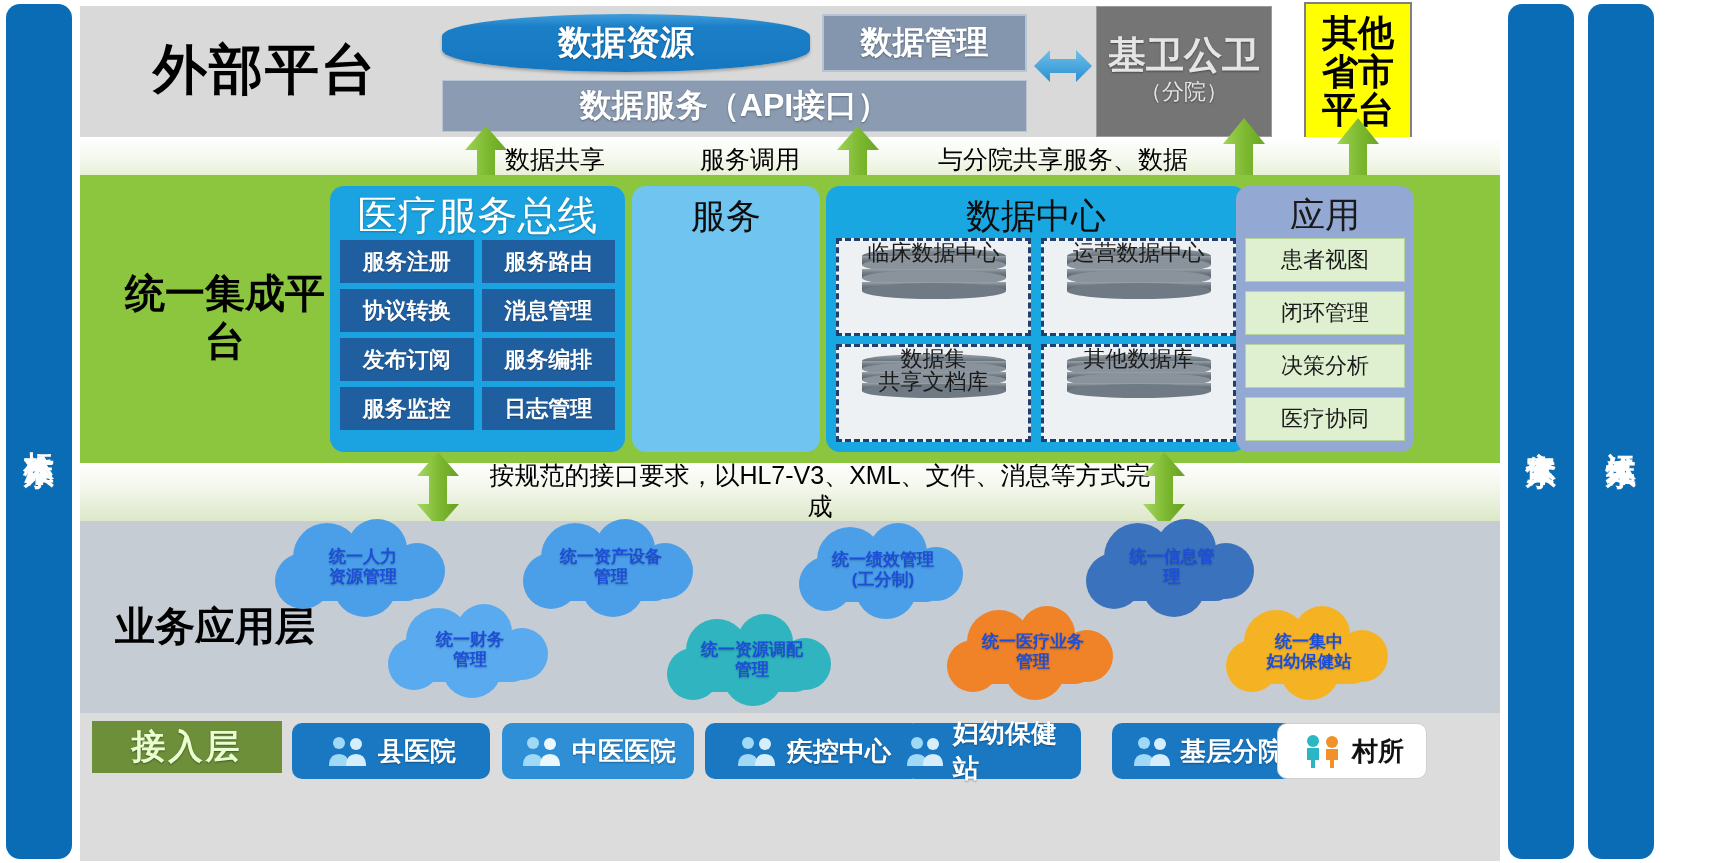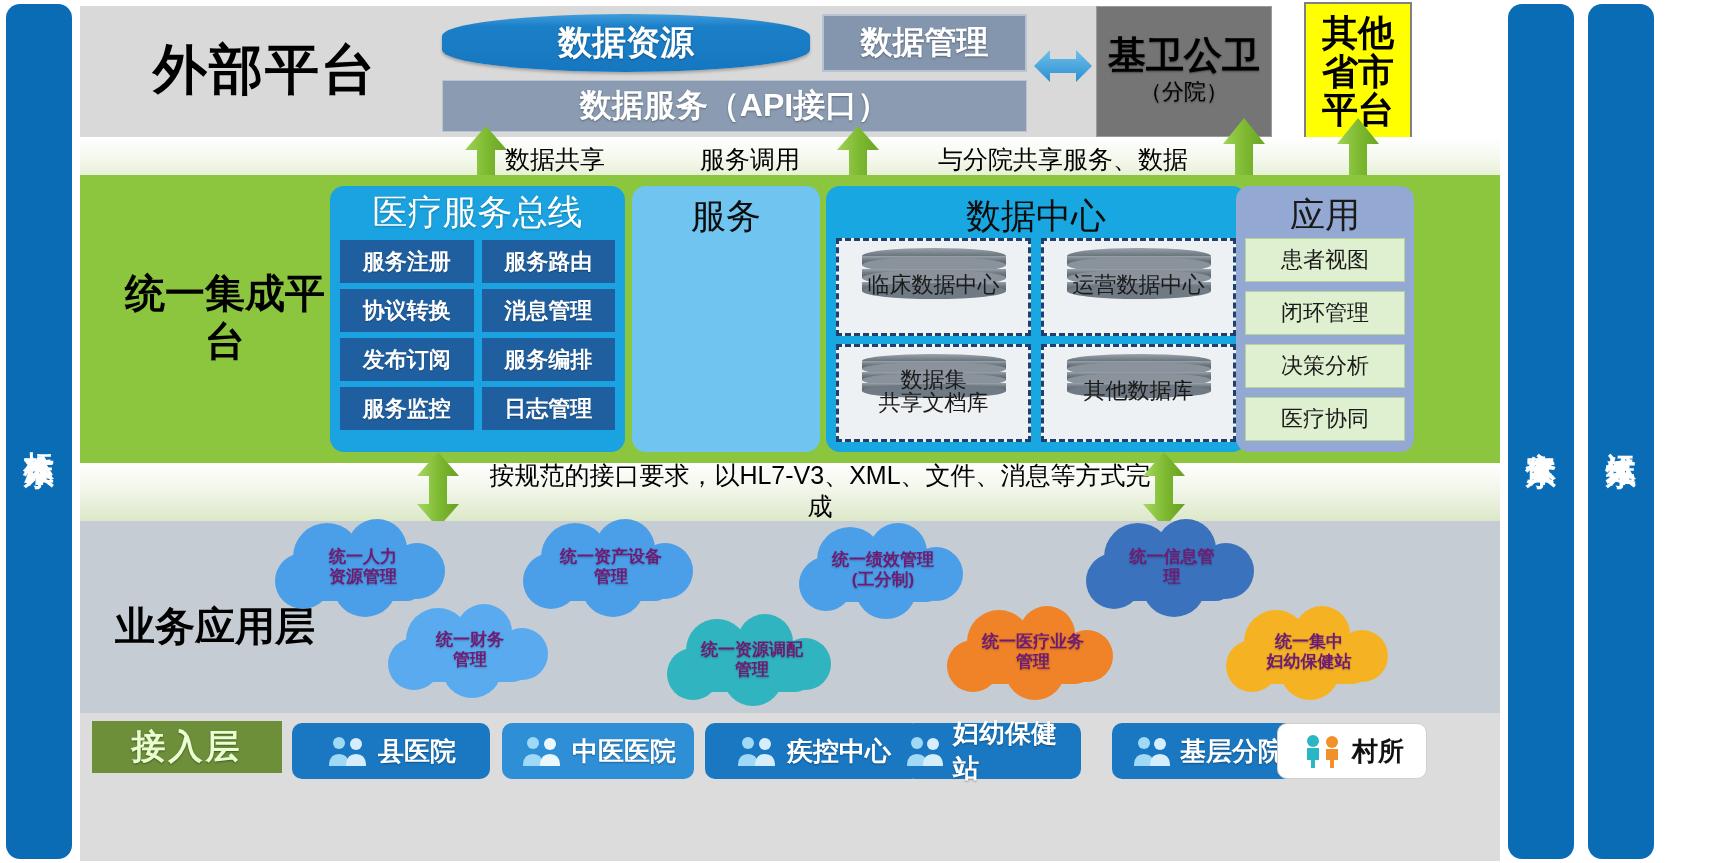--- a/index.html
+++ b/index.html
@@ -56,21 +56,21 @@
   .apisvc {
     position:absolute; left:442px; top:80px; width:585px; height:52px;
     background:#8a9bb2; border:1px solid #b8c4d4;
     color:#fff; font-size:32px; font-weight:bold;
     display:flex; align-items:center; justify-content:center;
     text-shadow: 0 1px 2px rgba(0,0,0,.35);
   }
   .jiwei {
     position:absolute; left:1096px; top:6px; width:176px; height:131px;
     background:#757575; border:1px solid #9a9a9a;
-    color:#000000;
+    color:#e5e5e5;
     display:flex; flex-direction:column; align-items:center; justify-content:center;
     text-shadow: 0 1px 2px rgba(0,0,0,.4);
   }
   .jiwei .big { font-size:38px; font-weight:bold; line-height:1.05; }
   .jiwei .small { font-size:22px; margin-top:2px; }
   .other-prov {
     position:absolute; left:1304px; top:2px; width:108px; height:140px;
     background:#ffff00; border:2px solid #808080;
     color:#000; font-size:36px; font-weight:bold; line-height:1.08;
     display:flex; align-items:center; justify-content:center; text-align:center;
@@ -98,21 +98,21 @@
     font-size:40px; font-weight:bold; color:#000; text-align:center; line-height:1.2;
   }
 
   .panel { position:absolute; border-radius:14px; }
   .panel-head {
     text-align:center; color:#fff; font-weight:normal;
     text-shadow: 0 1px 2px rgba(0,0,0,.25);
   }
   
   .esb { left:330px; top:186px; width:295px; height:266px; background:#1aa3e0; }
-  .esb .panel-head { font-size:35px; padding-top:7px; line-height:1.1; }
+  .esb .panel-head { font-size:40px; padding-top:7px; line-height:1.1; }
   .esb-grid {
     position:absolute; left:10px; right:10px; top:54px;
     display:grid; grid-template-columns:1fr 1fr; gap:6px 8px;font-weight:bold;
   }
   .esb-cell {
     background:#1f5fa0; color:#fff; font-size:22px;
     height:43px; display:flex; align-items:center; justify-content:center;
     text-shadow:0 1px 1px rgba(0,0,0,.3);
   }
   
@@ -127,21 +127,21 @@
   
   .dc { left:826px; top:186px; width:420px; height:266px; background:#19a7e2; }
   .dc .panel-head { font-size:35px; padding-top:7px; color:#0d0d0d; text-shadow:none; }
   .dc-grid {
     position:absolute; left:10px; right:10px; top:52px;
     display:grid; grid-template-columns:1fr 1fr; gap:8px 10px;
   }
   .dc-cell {
     background:#eef1f4; border:3px dashed #1f3f6e;
     height:98px; position:relative;
-    display:flex; flex-direction:column; align-items:center; justify-content:center;
+    display:flex; flex-direction:column; align-items:center; justify-content:flex-start;
     padding-bottom:4px;
   }
   .db-stack { position:absolute; top:6px; left:50%; transform:translateX(-50%); }
   .dc-cell .cap { font-size:22px; color:#1a1a1a; text-align:center; line-height:1.05; z-index:2; }
   
   .app { left:1236px; top:186px; width:178px; height:266px; background:#93a9d4; }
   .app .panel-head { font-size:35px; padding-top:6px; color:#1a1a1a; text-shadow:none; }
   .app-list { position:absolute; left:9px; right:9px; top:52px; display:flex; flex-direction:column; gap:9px;border-radius:7px; }
   .app-cell {
     background:#dff0d0; border:1px solid #b6d49a; color:#1a1a1a; font-size:22px;
@@ -164,21 +164,21 @@
     background:#c6ccd3;
   }
   .biz-title {
     position:absolute; left:105px; top:576px; width:220px; height:100px;
     display:flex; align-items:center; justify-content:center; text-align:center;
     font-size:40px; font-weight:bold; color:#000; line-height:1.2;
   }
   .cloud { position:absolute; }
   .cloud .lbl {
     position:absolute; left:0; right:4px; top:50%; transform:translateY(-50%);
-    text-align:center; color:#701a75; font-weight:bold; line-height:1.18;
+    text-align:center; color:#1d4ed8; font-weight:bold; line-height:1.18;
     font-size:17px; text-shadow:0 1px 2px rgba(0,0,0,.25); padding:0 12px;
     z-index:3;
   }
 
   
   .access {
     position:absolute; left:80px; top:713px; width:1420px; height:148px;
     background:#dcdcdc;
   }
   .access-title {

